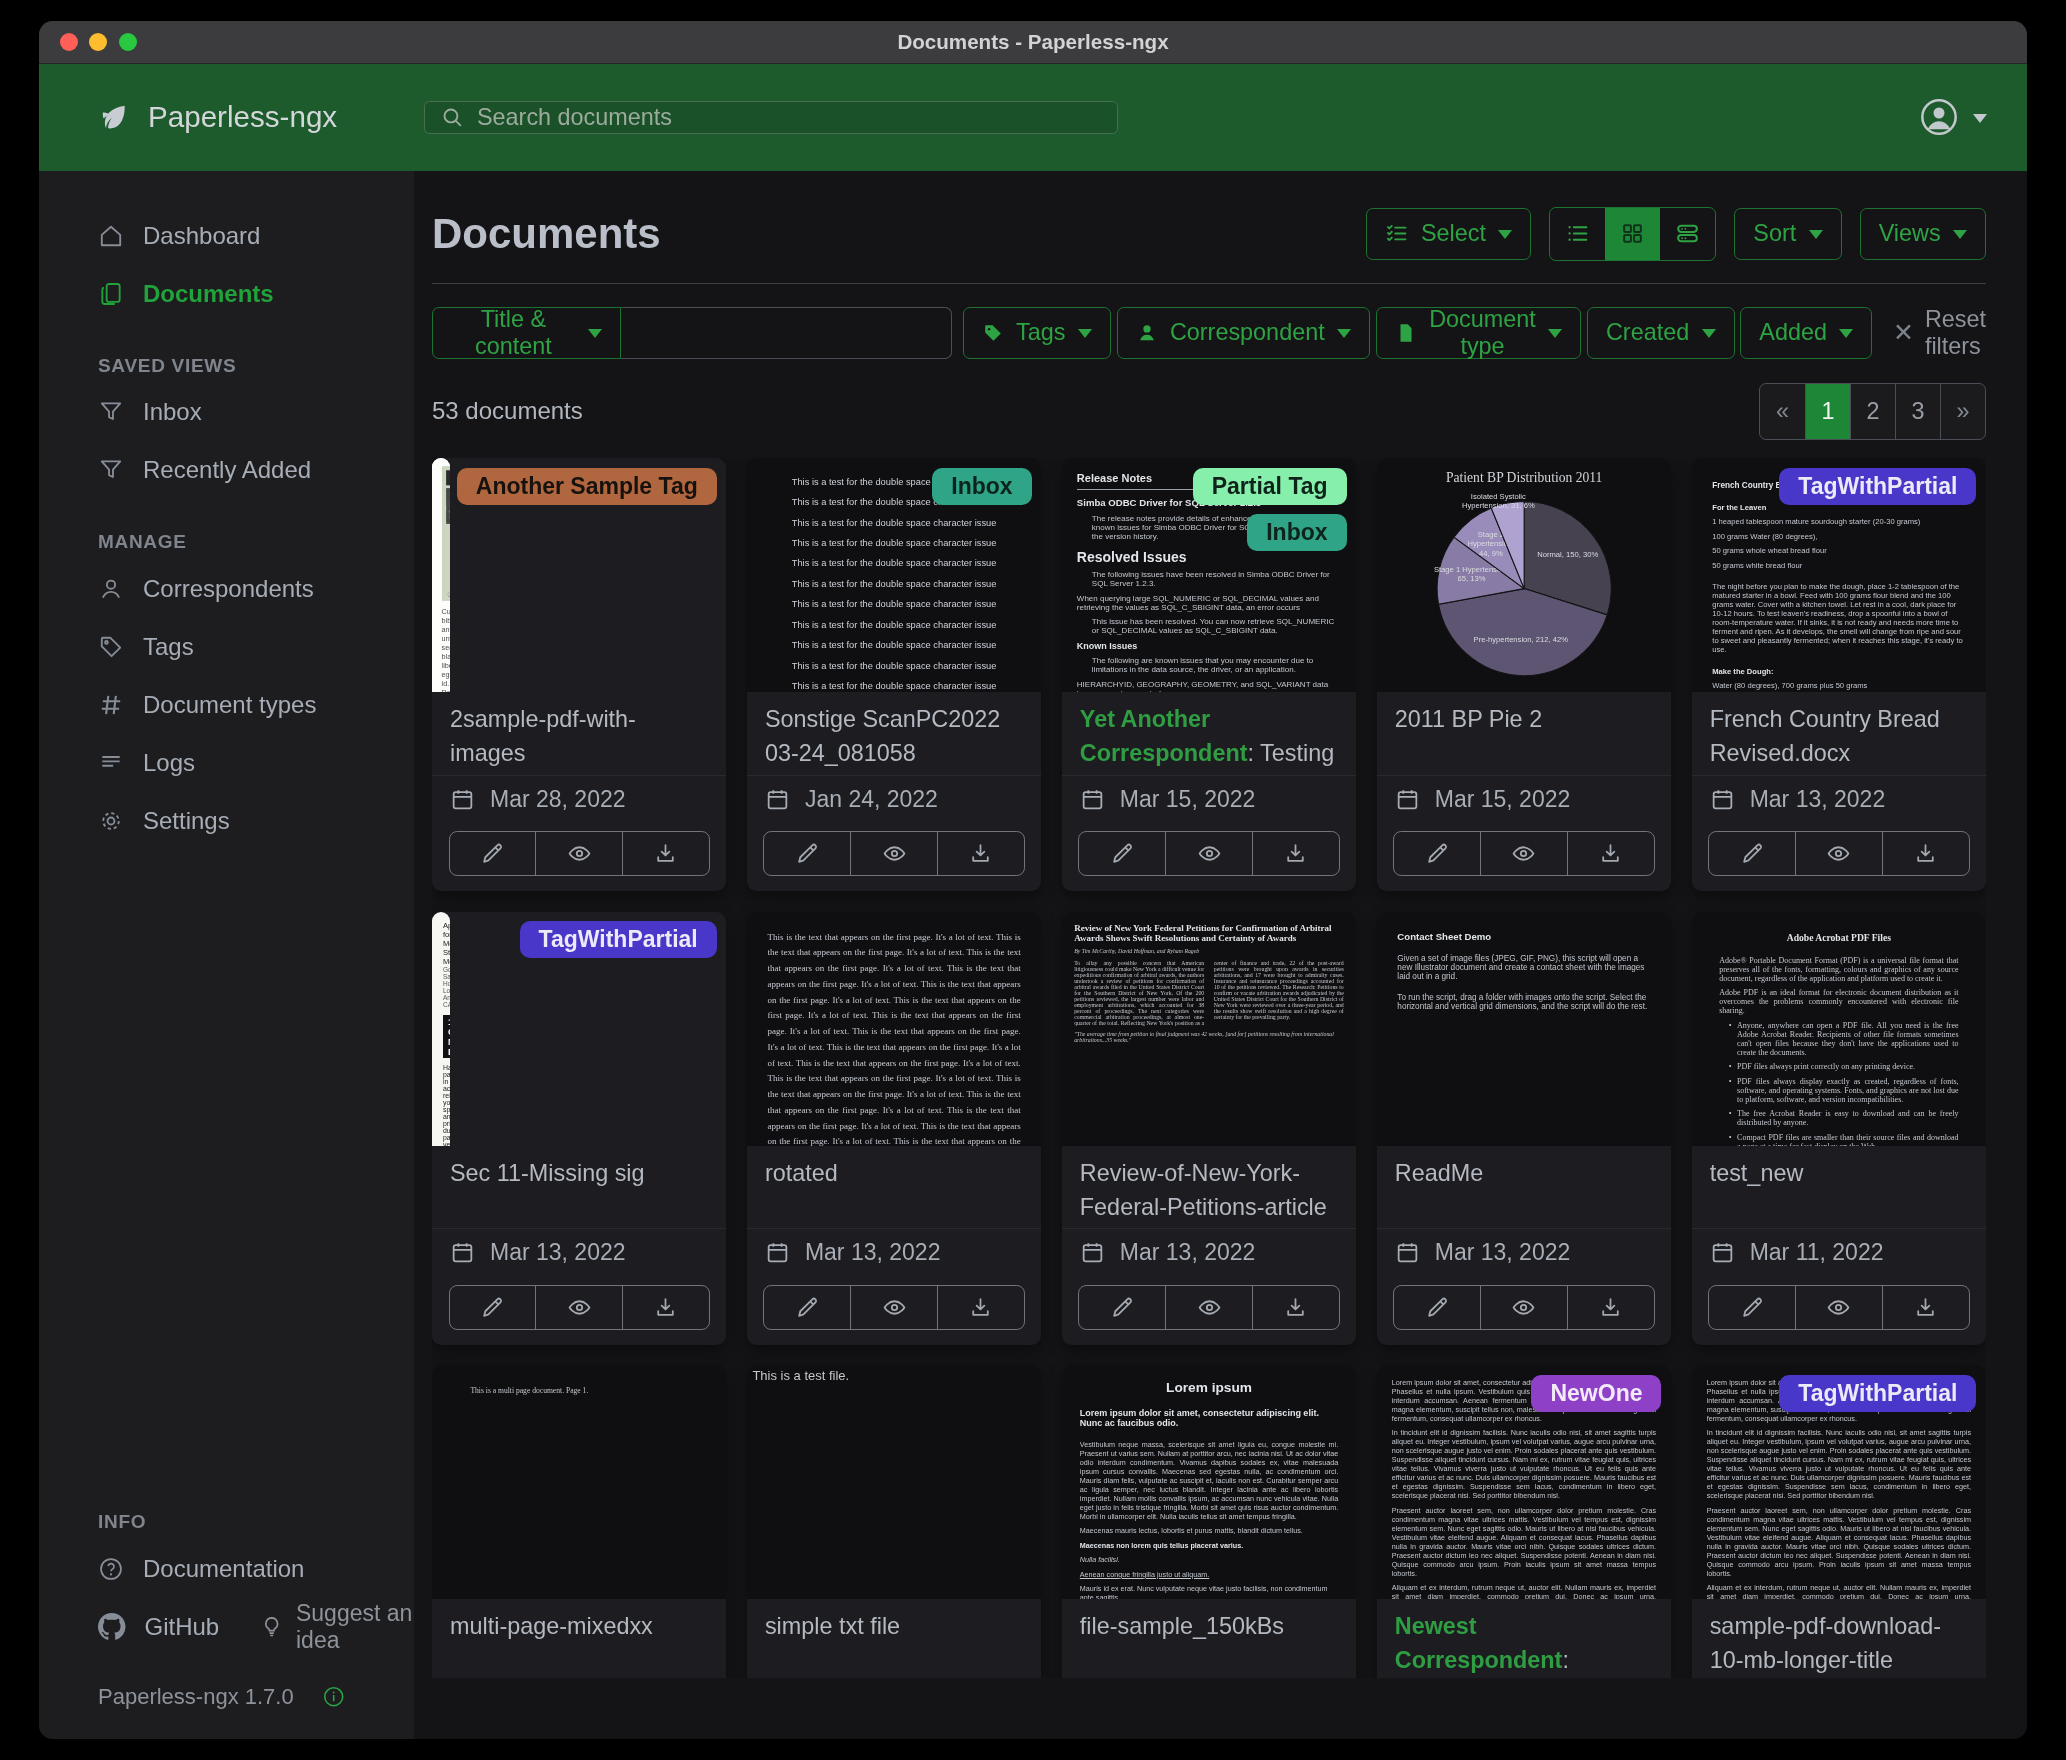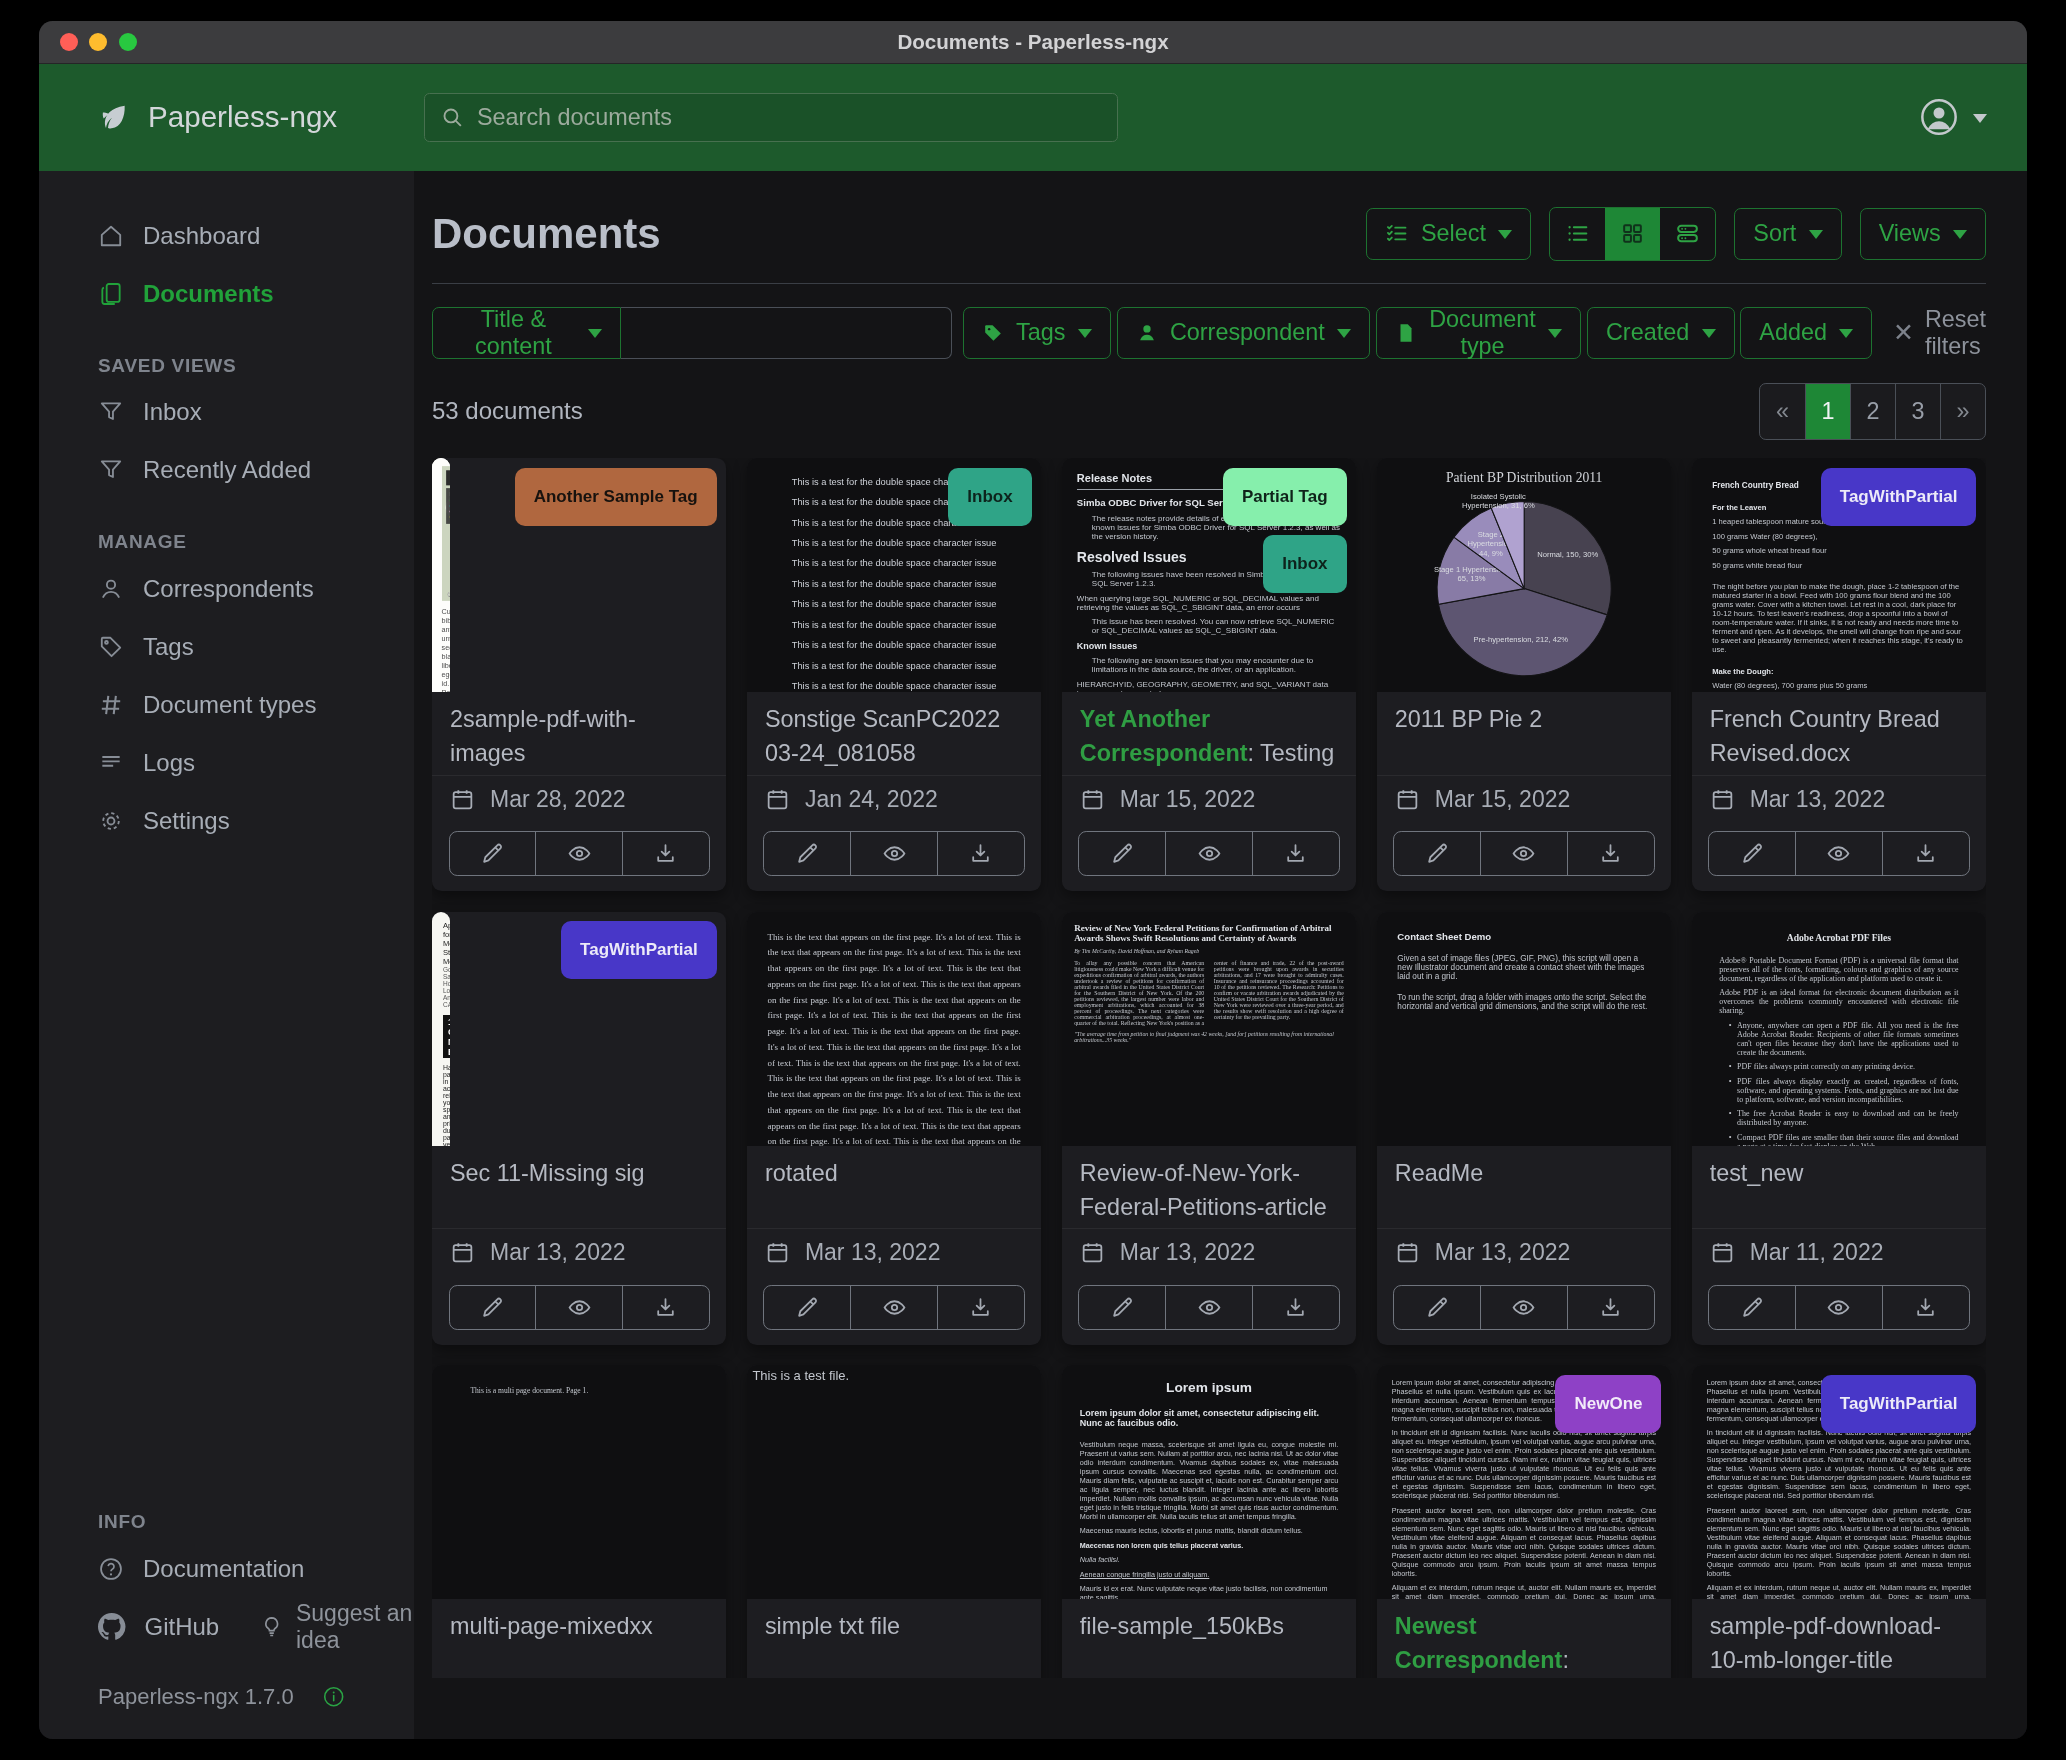--- a/index.html
+++ b/index.html
@@ -9,21 +9,21 @@
   
   .titlebar { height:43px; background:#3c3c3e; border-bottom:0.7px solid #252527; display:flex; align-items:center; position:relative; flex-shrink:0; }
   .lights { display:flex; gap:11.7px; margin-left:20.6px; z-index:2; }
   .light { width:18px; height:18px; border-radius:50%; }
   .light.red{ background:#ff5f57; } .light.yellow{ background:#febc2e; } .light.green{ background:#28c840; }
   .win-title { position:absolute; left:0; right:0; text-align:center; font-size:20.6px; font-weight:700; color:#d3d3d5; }
   
   .navbar { height:107px; background:#1d5a2c; display:flex; align-items:center; flex-shrink:0; }
   .brand { width:375px; flex-shrink:0; display:flex; align-items:center; gap:18px; padding-left:59px; }
   .brand-name { font-size:29.6px; color:#d3d7da; }
-  .searchbox { margin-left:9.6px; width:694px; height:49px; background:#1a5128; border:1.4px solid #47704f; border-radius:5.5px;
+  .searchbox { margin-left:9.6px; width:694px; height:33px; background:#1a5128; border:1.4px solid #47704f; border-radius:5.5px;
                display:flex; align-items:center; gap:12.4px; padding:0 15px; }
   .search-ph { font-size:23.4px; color:#9cab9d; }
   .usermenu { margin-left:auto; margin-right:40px; display:flex; align-items:center; gap:13.7px; color:#c3c8cc; }
   
   .content { flex:1; display:flex; min-height:0; }
   .sidebar { width:375px; flex-shrink:0; background:#1d1d20; display:flex; flex-direction:column; padding:36px 0 29px; }
   .side-item { display:flex; align-items:center; gap:19px; padding:15px 20.6px 15px 59px; font-size:24px; color:#a7adb6; cursor:default; }
   .side-item .icn { color:#878d96; }
   .side-item.active { color:#21a23a; font-weight:700; }
   .side-item.active .icn { color:#21a23a; }
@@ -63,21 +63,21 @@
   .page-btn { min-width:45px; height:55px; display:flex; align-items:center; justify-content:center; font-size:23.4px;
               color:#989ea8; border:none; background:transparent; border-left:1.4px solid #4a4f57; cursor:pointer; padding:0 12.4px; font-family:inherit; }
   .page-btn:first-child { border-left:none; }
   .page-btn.active { background:#1e8736; color:#f1f3f5; }
   .page-btn.arrow { color:#83888f; }
   
   .cards { display:grid; grid-template-columns:repeat(5,1fr); gap:20.6px; height:1220px; overflow:hidden; }
   .card { background:#1d1d21; border-radius:9.6px; height:433px; position:relative; display:flex; flex-direction:column;
           box-shadow:0 5.5px 13.7px rgba(0,0,0,.4); }
   .badges { position:absolute; top:9.6px; right:9.6px; display:flex; flex-direction:column; align-items:flex-end; gap:9.6px; z-index:3; }
-  .badge { font-size:17px; font-weight:700; padding:19px 19px; border-radius:10px; white-space:nowrap; }
+  .badge { font-size:23px; font-weight:700; padding:5px 19px; border-radius:10px; white-space:nowrap; }
   .thumb { height:234px; border-radius:9.6px 9.6px 0 0; overflow:hidden; position:relative; background:#0f0f11; flex-shrink:0; color:#c3c7ce; }
   .thumb.light { background:#f6f6f2; color:#1c1c1c; }
   .card-title { padding:11px 18px 6.9px; font-size:23.4px; line-height:1.45; color:#b5b9c2; flex:1; overflow:hidden; }
   .corr { color:#2f9e43; font-weight:700; }
   .card-meta { border-top:1.4px solid #2a2a2e; padding:0 18px; height:48px; display:flex; align-items:center; gap:15px;
                color:#a8adb6; font-size:23px; flex-shrink:0; }
   .card-actions { padding:8.2px 16.5px 15px; flex-shrink:0; }
   .action-group { display:flex; border:1.4px solid #70757e; border-radius:8.2px; overflow:hidden; height:45px; }
   .action { flex:1; display:flex; align-items:center; justify-content:center; color:#a3a8b1; background:transparent;
             border:none; border-left:1.4px solid #70757e; cursor:pointer; }

